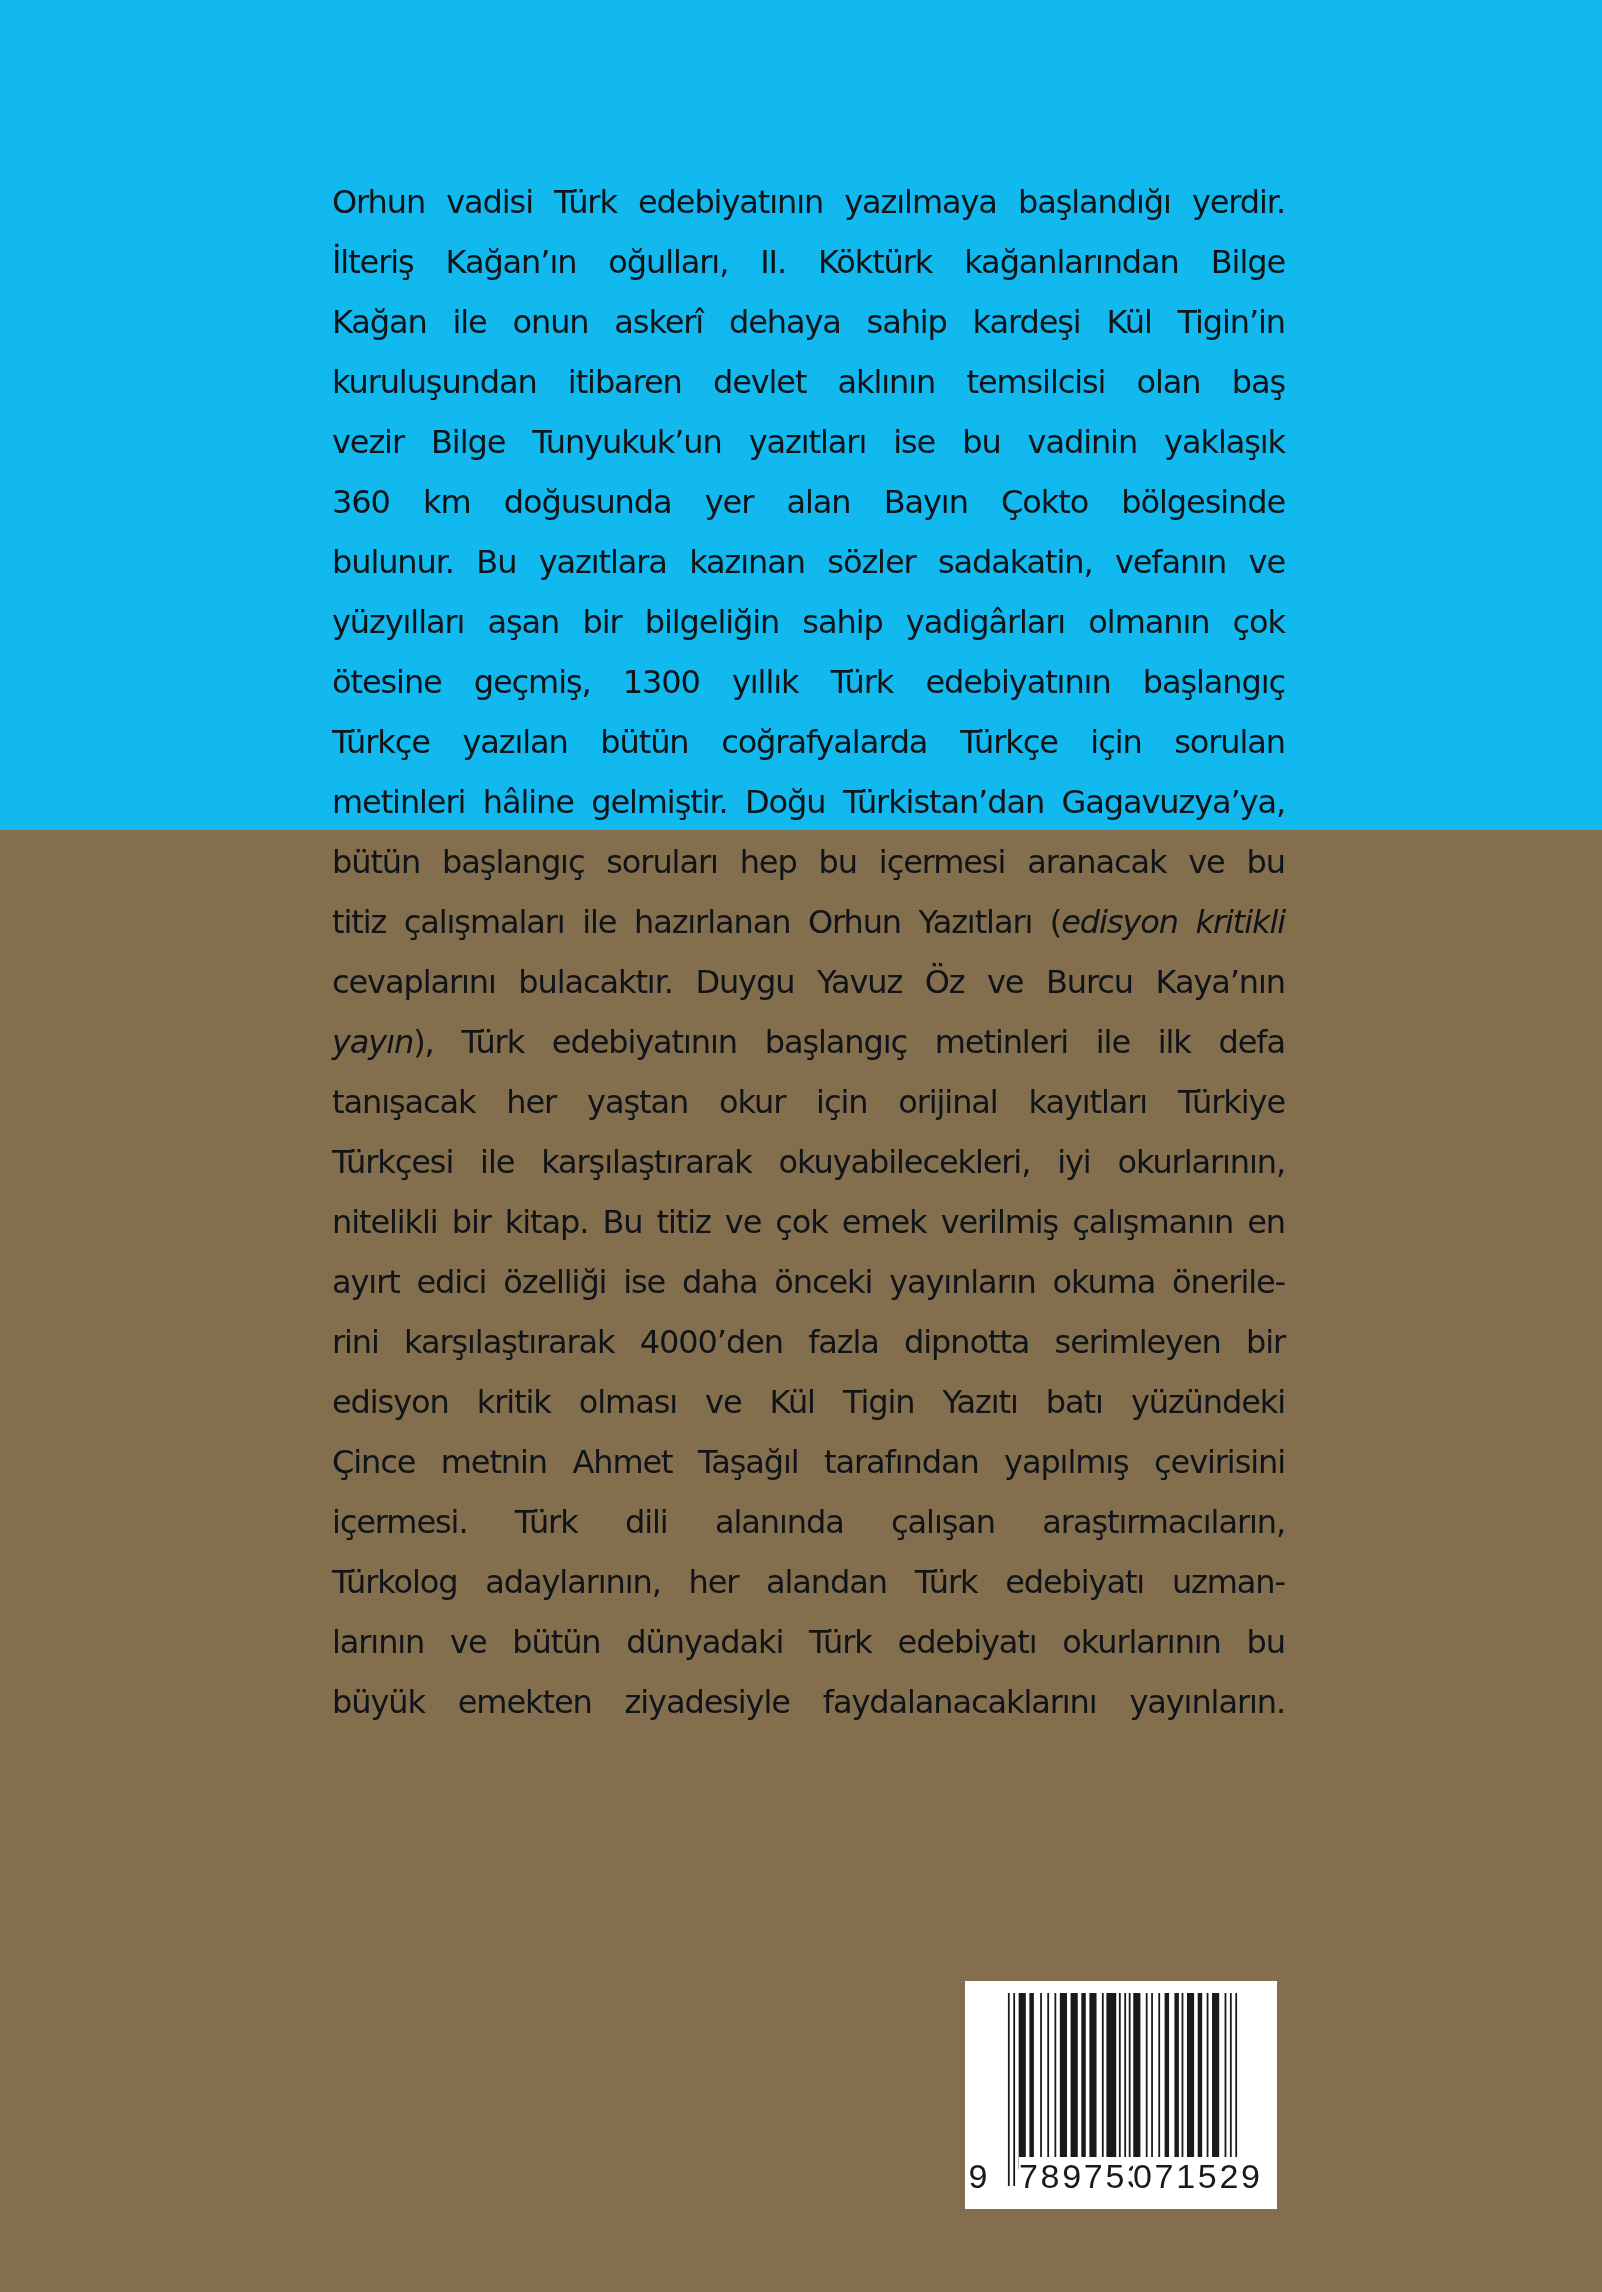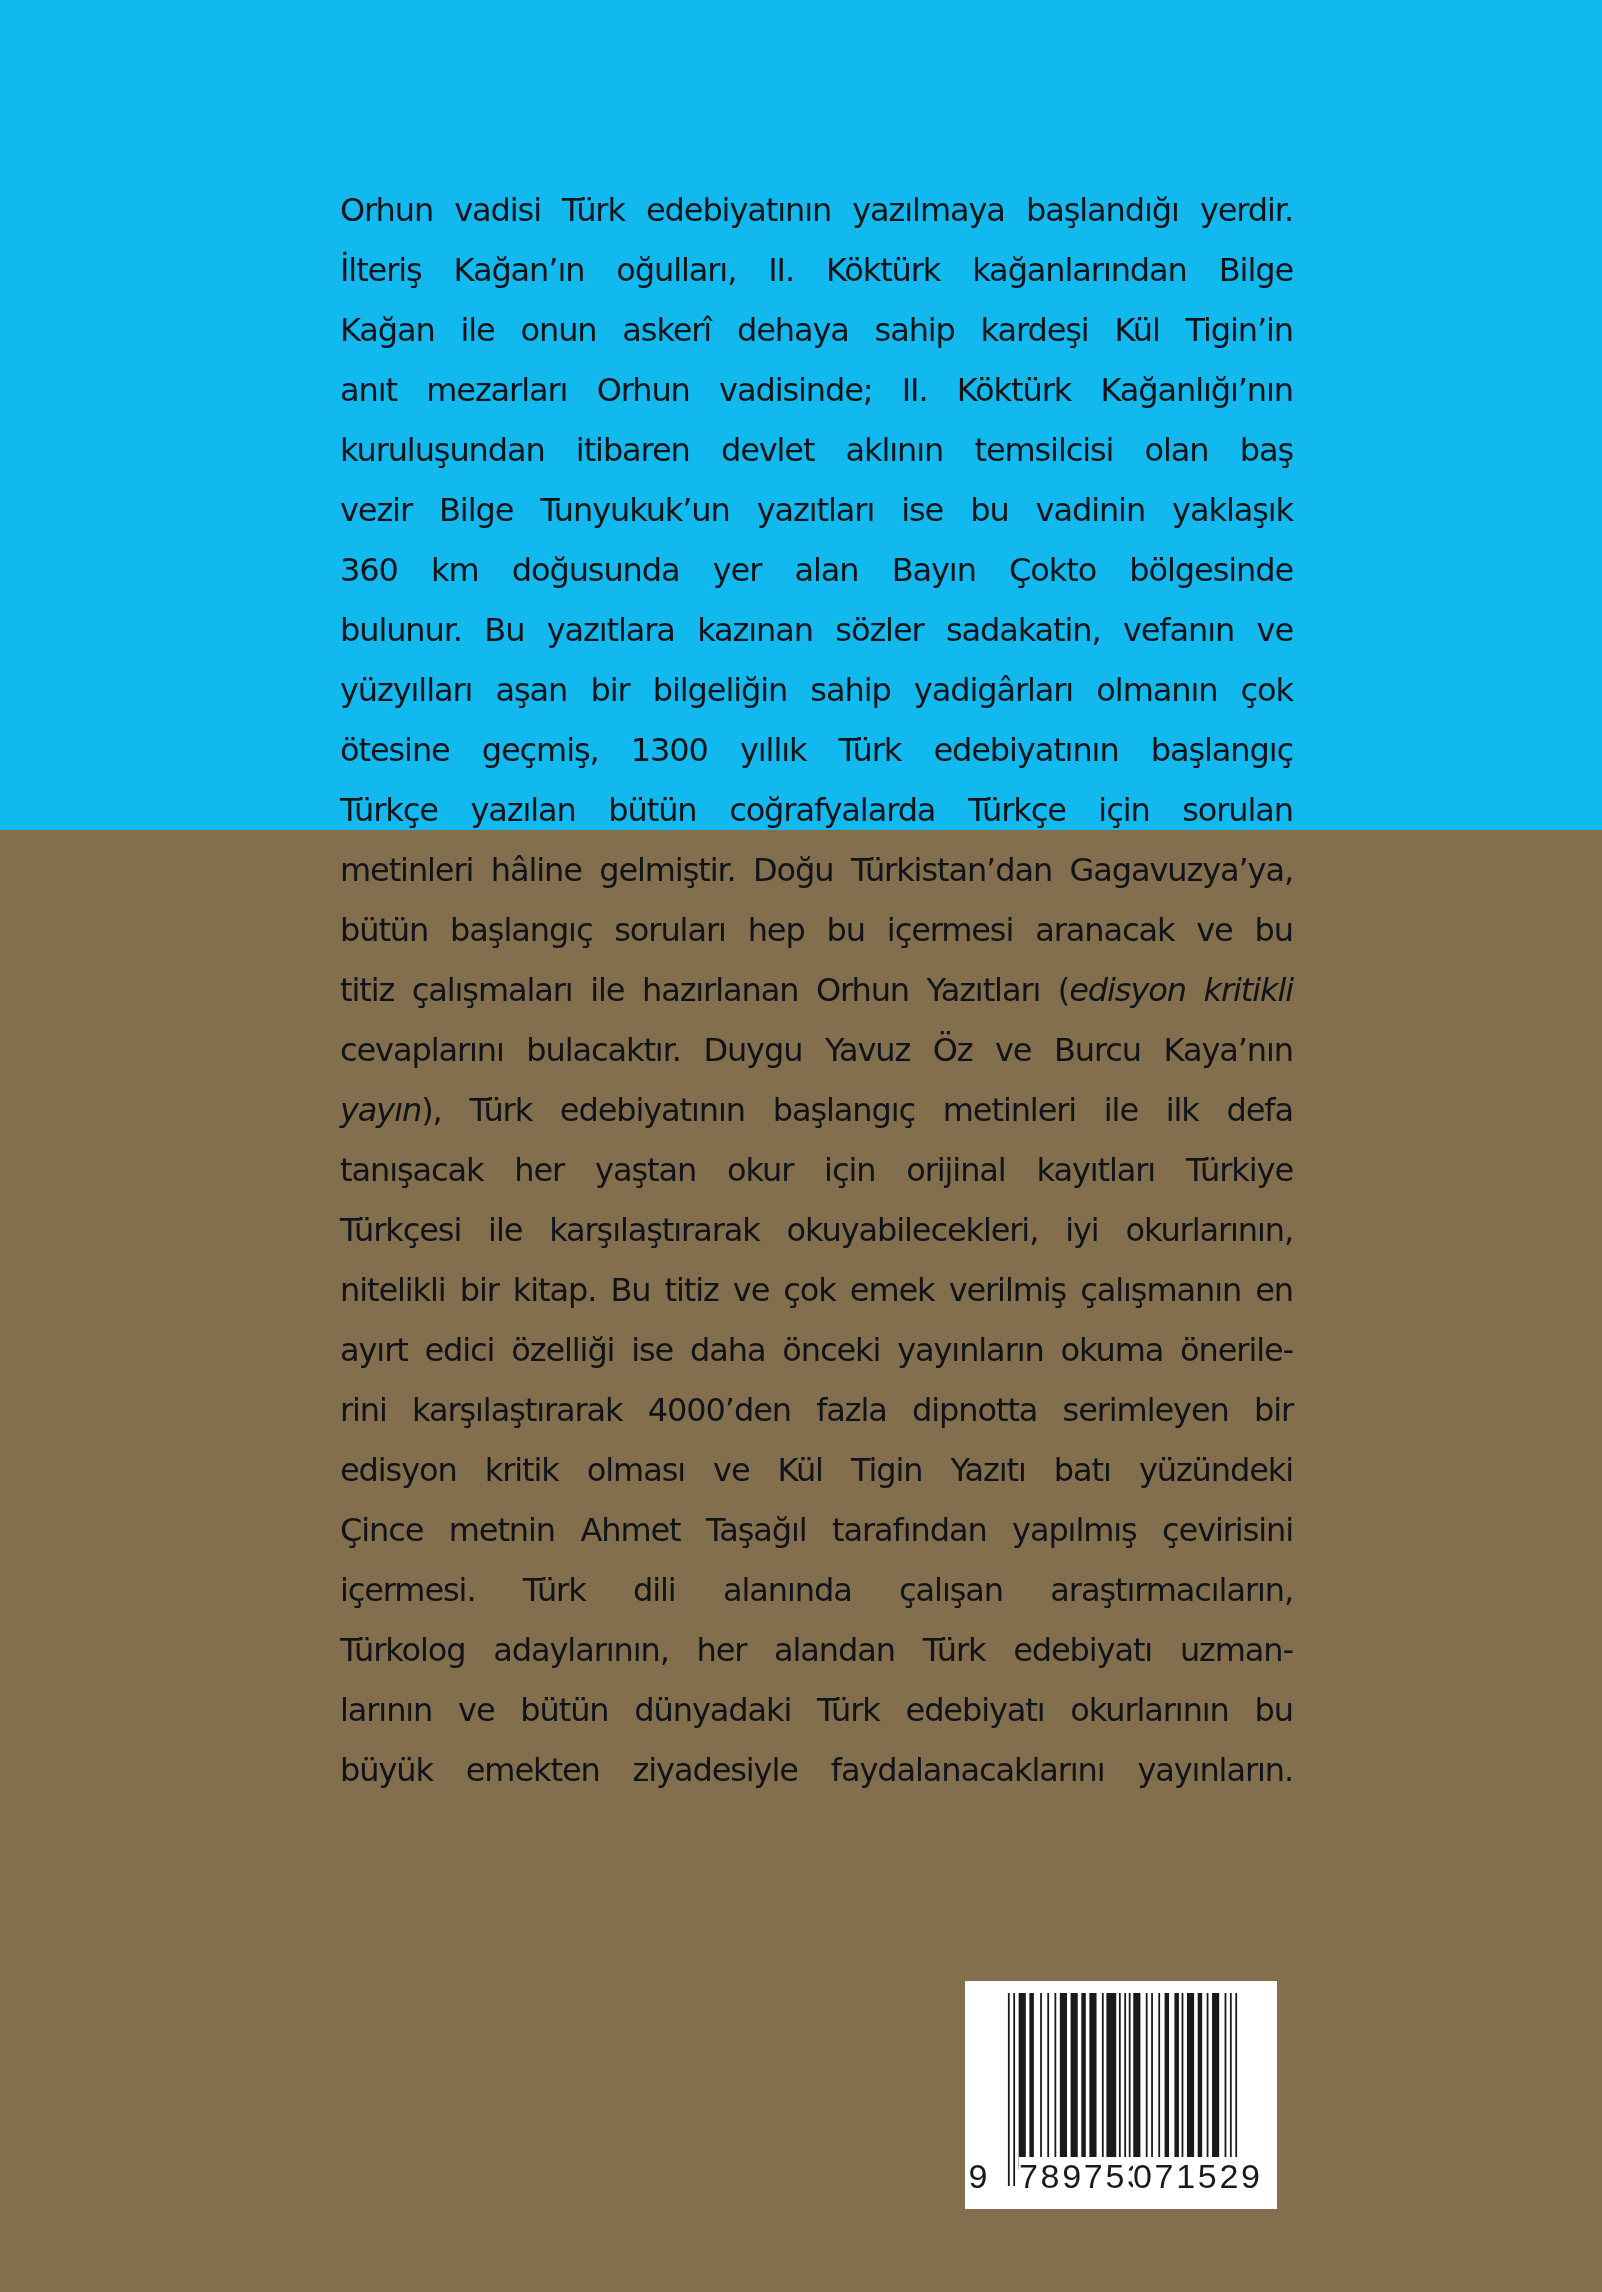--- a/index.html
+++ b/index.html
@@ -22,21 +22,21 @@
       position: absolute;
       left: 328px;
       top: 168px;
       width: 953px;
       color: #101418;
       font-family: "DejaVu Sans", sans-serif;
       font-size: 32px;
       letter-spacing: -1.1px;
       word-spacing: -0.9px;
       line-height: 60px;
-      margin: 12px;
+      margin: 4px;
     }
     .line {
       display: block;
       height: 60px;
       white-space: nowrap;
       text-align: justify;
       text-align-last: justify;
       overflow: visible;
     }
     .line.last { text-align-last: justify; }
@@ -71,21 +71,20 @@
 </head>
 <body>
 
 <div class="bg-top"></div>
 <div class="bg-bottom"></div>
 
 <div class="blurb">
   <span class="line">Orhun vadisi Türk edebiyatının yazılmaya başlandığı yerdir.</span>
   <span class="line">İlteriş Kağan’ın oğulları, II. Köktürk kağanlarından Bilge</span>
   <span class="line">Kağan ile onun askerî dehaya sahip kardeşi Kül Tigin’in</span>
-  <span class="line">anıt mezarları Orhun vadisinde; II. Köktürk Kağanlığı’nın</span>
   <span class="line">kuruluşundan itibaren devlet aklının temsilcisi olan baş</span>
   <span class="line">vezir Bilge Tunyukuk’un yazıtları ise bu vadinin yaklaşık</span>
   <span class="line">360 km doğusunda yer alan Bayın Çokto bölgesinde</span>
   <span class="line">bulunur. Bu yazıtlara kazınan sözler sadakatin, vefanın ve</span>
   <span class="line">yüzyılları aşan bir bilgeliğin sahip yadigârları olmanın çok</span>
   <span class="line">ötesine geçmiş, 1300 yıllık Türk edebiyatının başlangıç</span>
   <span class="line">Türkçe yazılan bütün coğrafyalarda Türkçe için sorulan</span>
   <span class="line">metinleri hâline gelmiştir. Doğu Türkistan’dan Gagavuzya’ya,</span>
   <span class="line">bütün başlangıç soruları hep bu içermesi aranacak ve bu</span>
   <span class="line"><span>titiz çalışmaları ile hazırlanan Orhun Yazıtları (</span><em>edisyon kritikli</em></span>

